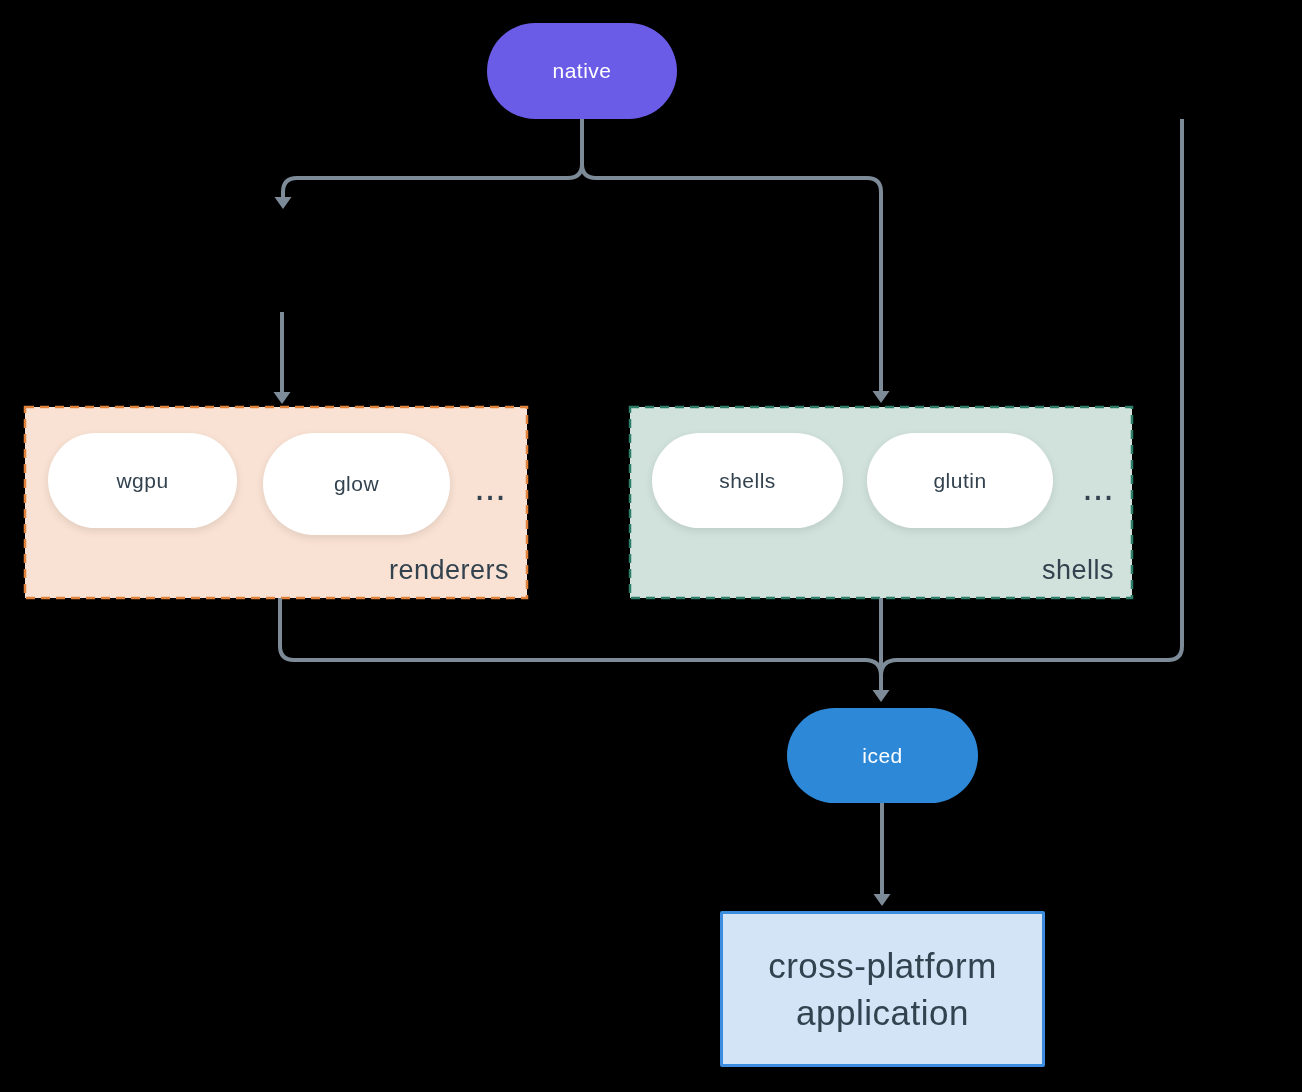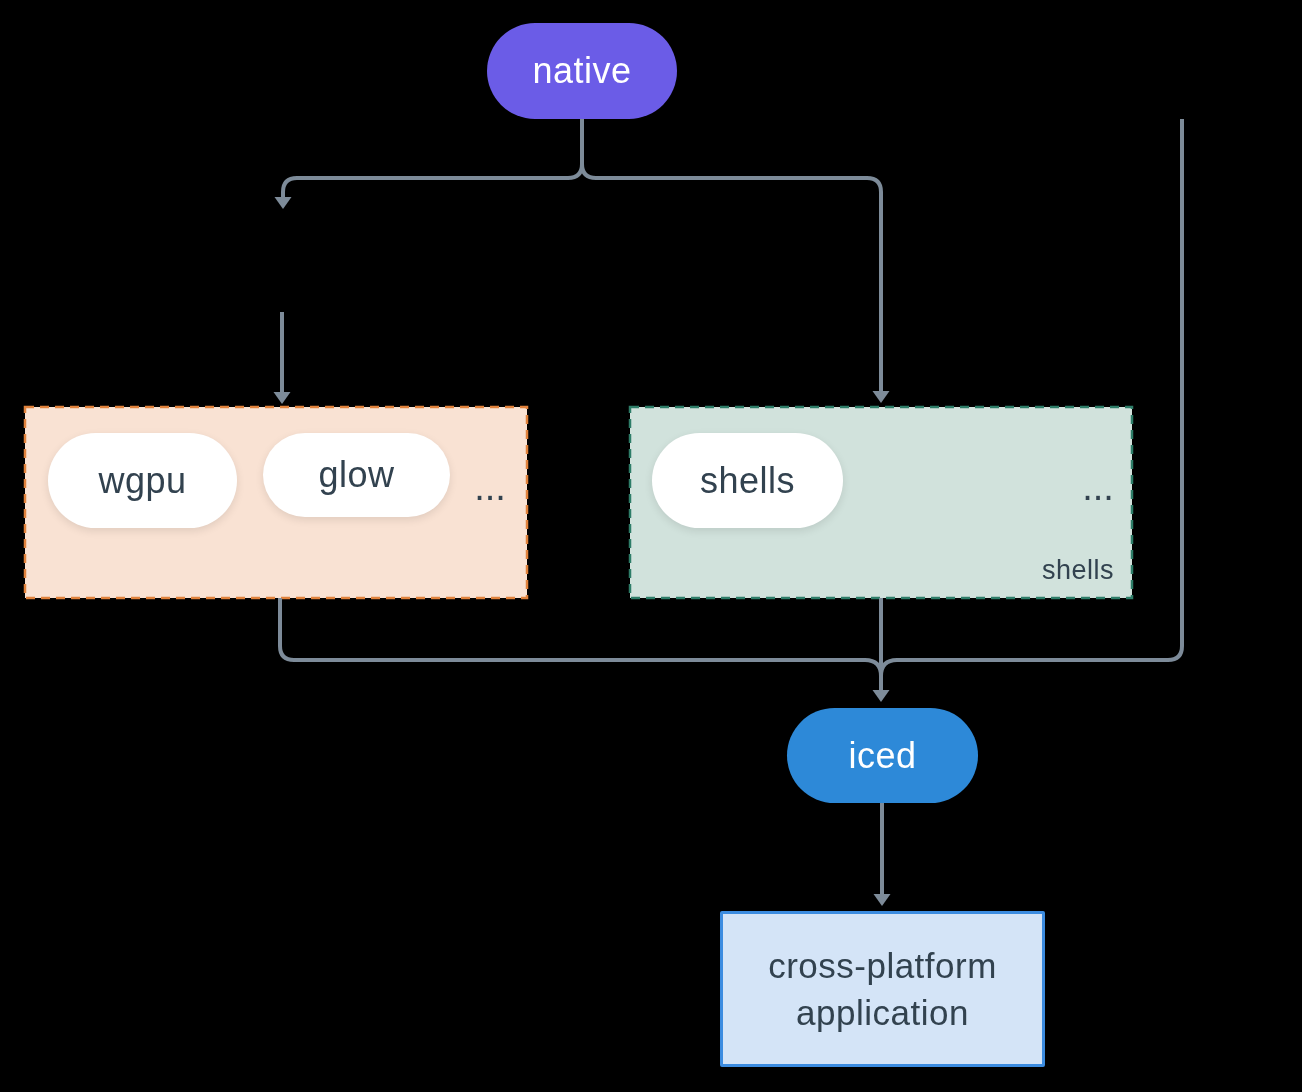--- a/index.html
+++ b/index.html
@@ -24,21 +24,21 @@
   .node {
     position: absolute;
     display: flex;
     align-items: center;
     justify-content: center;
     box-sizing: border-box;
     letter-spacing: 0.5px;
   }
   .pill {
     border-radius: 60px;
-    font-size: 36px;
+    font-size: 21px;
   }
   .pill-purple { background: #6b5ce7; color: #ffffff; }
   .pill-orange { background: #e0883e; color: #ffffff; }
   .pill-blue   { background: #2d89d8; color: #ffffff; }
   .pill-white  {
     background: #ffffff;
     color: #32424f;
     box-shadow: 0 3px 8px rgba(0,0,0,0.10);
   }
   .group-label {
@@ -107,24 +107,28 @@
       <polygon points="872.5,690 889.5,690 881,702"></polygon>
       <polygon points="873.5,894 890.5,894 882,906"></polygon>
     </g>
   </svg>
 
   <div class="node pill pill-purple" style="left:487px; top:23px; width:190px; height:96px;">native</div>
 
 
 
   <div class="node pill pill-white" style="left:48px; top:433px; width:189px; height:95px;text-align:center;">wgpu</div>
-  <div class="node pill pill-white" style="left:263px; top:433px; width:187px; height:84px;">glow</div>
+  <div class="node pill pill-white" style="left:263px; top:433px; width:187px; height:102px;">glow</div>
   <div class="ellipsis" style="left:458px; top:433px; width:64px; height:95px;">...</div>
+  <div style="position:absolute; left:25px; top:407px; width:502px; height:191px; pointer-events:none;">
+    <div class="group-label">renderers</div>
+  </div>
 
   <div class="node pill pill-white" style="left:652px; top:433px; width:191px; height:95px;">shells</div>
+  <div class="node pill pill-white" style="left:867px; top:433px; width:186px; height:95px;">glutin</div>
   <div class="ellipsis" style="left:1066px; top:433px; width:64px; height:95px;">...</div>
   <div style="position:absolute; left:630px; top:407px; width:502px; height:191px; pointer-events:none;">
     <div class="group-label">shells</div>
   </div>
 
   <div class="node pill pill-blue" style="left:787px; top:708px; width:191px; height:95px;">iced</div>
 
   <div class="app-box">cross-platform application</div>
 
 </div>

